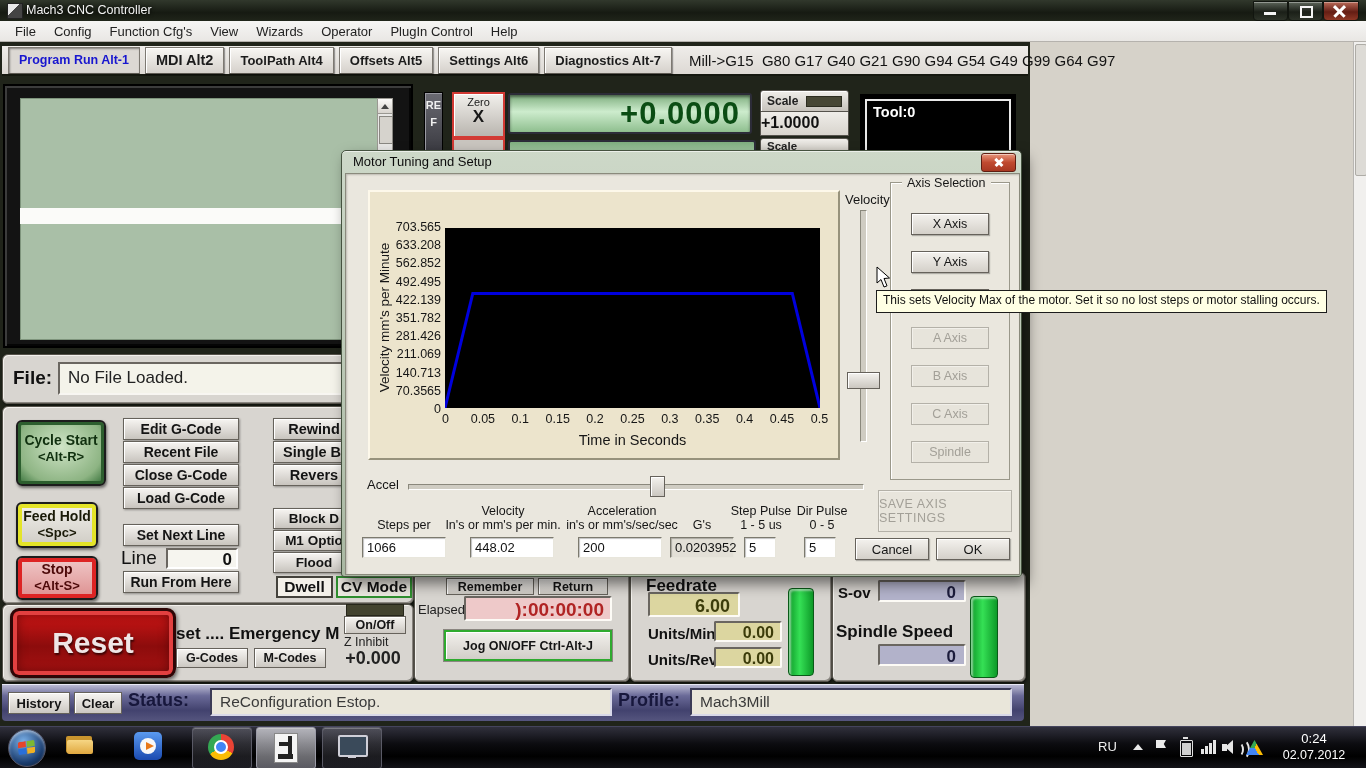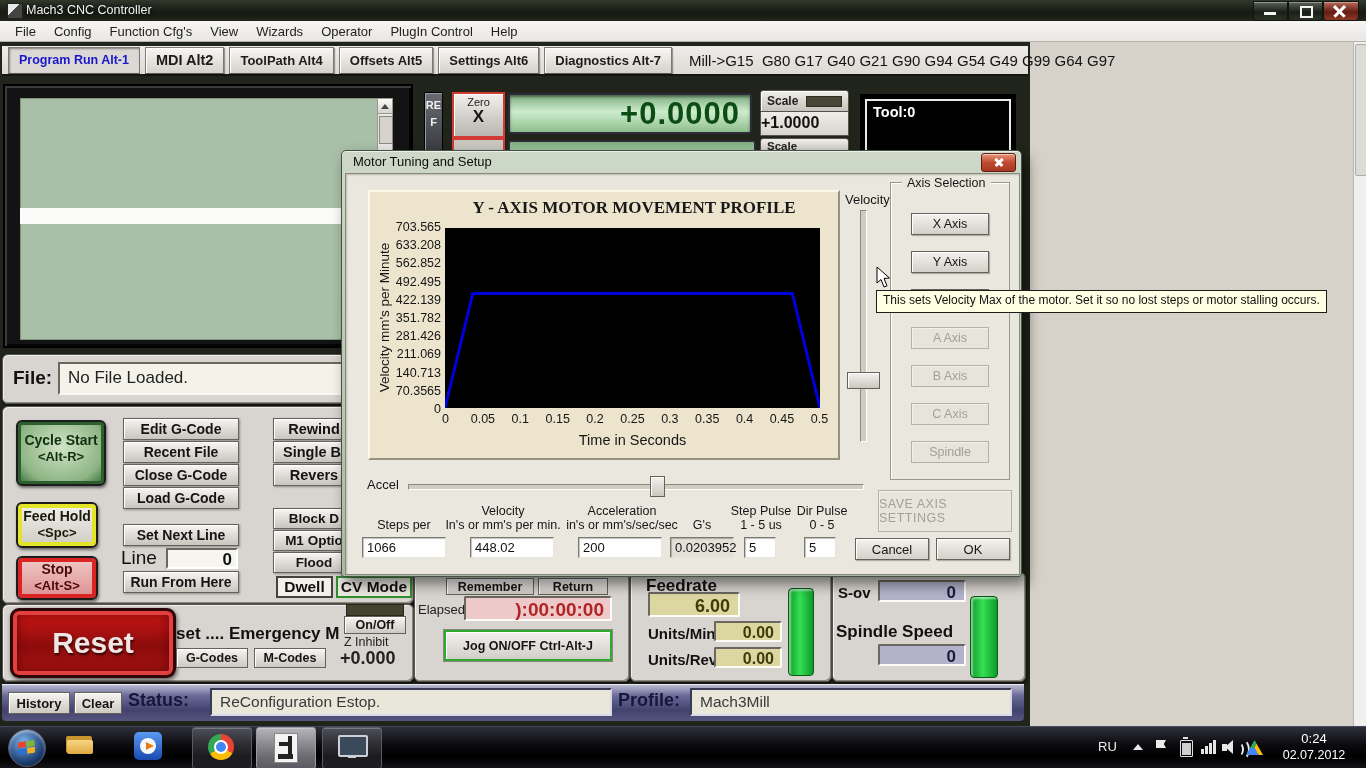--- a/index.html
+++ b/index.html
@@ -110,21 +110,21 @@
 
   
   #reset-btn{border:3px solid #2e0606;border-radius:9px;
     background:linear-gradient(#d01616,#8c0c0c 55%,#a81212);
     box-shadow:inset 0 0 0 4px #e24040,inset 0 0 14px #3a0404,1px 2px 4px rgba(0,0,0,.6);
     color:#efe6e6;font-size:30px;font-weight:bold;display:flex;align-items:center;justify-content:center;
     text-shadow:1px 2px 2px #3a0404;}
   #emg-text{font-size:17px;font-weight:bold;color:#101010;white-space:nowrap;overflow:hidden;}
   #led-bar{background:#43432f;border:1px solid #26261a;}
   #zinh-label{font-size:12.5px;color:#222;}
-  #zinh-val{font-size:18px;font-weight:bold;color:#222;text-align:left;}
+  #zinh-val{font-size:18px;font-weight:bold;color:#222;text-align:center;}
   .lcd{border:2px solid;border-color:#6a6660 #fdfbf6 #fdfbf6 #6a6660;font-weight:bold;text-align:right;
     box-sizing:border-box;border-radius:2px;}
   .lcd.pink{background:#eec9c9;color:#b02424;}
   .lcd.yellow{background:#dcd6a0;color:#3c3c0a;}
   .lcd.lav{background:#b2b2ca;color:#1c1c3c;}
   .greenbar{background:linear-gradient(90deg,#0d9a28,#35e055 45%,#0d9a28);border:1px solid #0a5a18;
     border-radius:4px;box-shadow:inset 2px 2px 2px rgba(255,255,255,.5);}
   #jog-btn{background:linear-gradient(#f2f0ec,#d2cec8);border:2px solid #2faa2f;
     box-shadow:0 0 0 1px #8a8680,inset 1px 1px 0 #fff;font-size:12.5px;font-weight:bold;color:#141414;
     display:flex;align-items:center;justify-content:center;}
@@ -404,21 +404,20 @@
 
   <div id="dialog" class="abs"></div>
   <div id="dlg-title" class="abs">Motor Tuning and Setup</div>
   <div id="dlg-close" class="abs">
       <span class="xa"></span>
       <span class="xb"></span>
     </div>
   <div id="dlg-client" class="abs"></div>
 
   <div id="chartpanel" class="abs"></div>
-  <div id="chart-title" class="abs">Y - AXIS MOTOR MOVEMENT PROFILE</div>
   <div id="plot" class="abs" style="background: rgb(0, 0, 0);">
     <svg viewBox="0 0 375 180" preserveAspectRatio="none">
       <polyline points="0.0,180.0 27.8,65.4 347.3,65.4 375.0,180.0" fill="none" stroke="#0000dd" stroke-width="3"></polyline>
     </svg>
   </div>
   <div id="yticks" class="abs">
 
   <div>0</div>
       <div>70.3565</div>
       <div>140.713</div>

